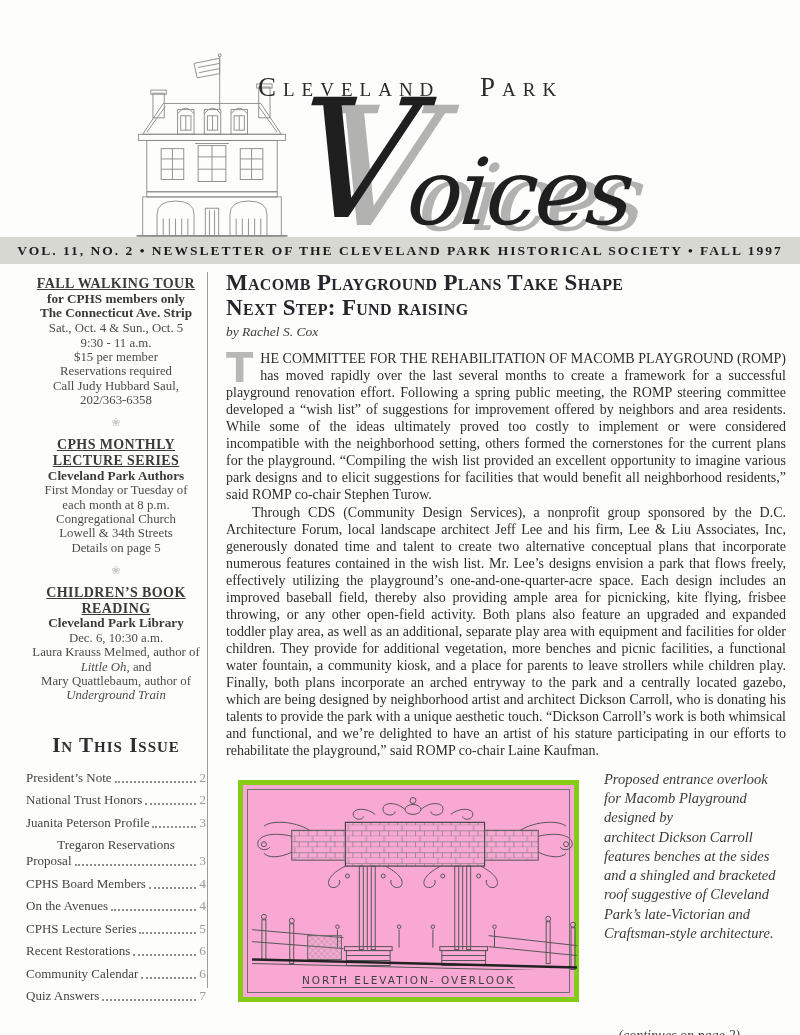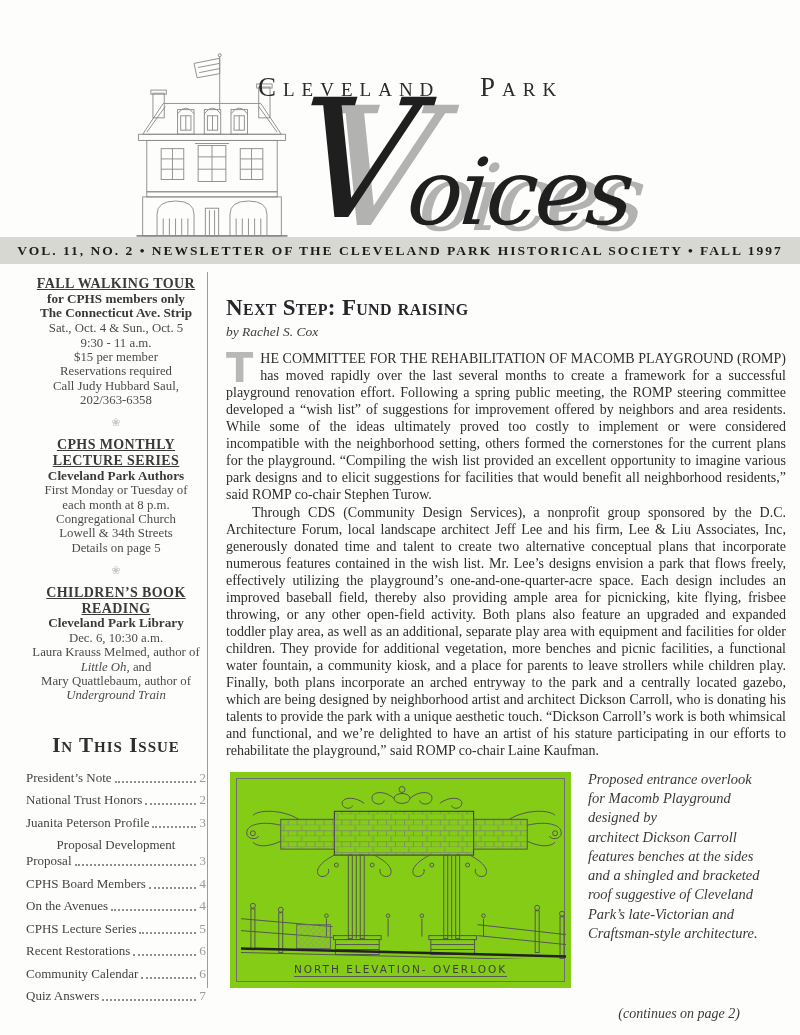--- a/index.html
+++ b/index.html
@@ -44,22 +44,22 @@
   
   .main{position:absolute;left:226px;top:271px;width:560px;}
   .headline{margin:0;font-variant:small-caps;font-weight:600;font-size:23px;
             line-height:1.08;color:#26262c;letter-spacing:.3px;}
   .byline{font-style:italic;font-size:13.5px;color:#3c3c3c;margin:3px 0 10px;}
   .body-p{margin:0;font-size:14px;line-height:17px;text-align:justify;color:#2e2e2e;}
   .dropcap{float:left;font-family:"DejaVu Sans",sans-serif;font-weight:bold;font-size:40px;
            line-height:32px;color:#b8b8b6;margin:2px 7px 0 0;}
   .p2{text-indent:26px;margin-top:1px;}
   .figure-row{display:flex;margin-top:9px;}
-  .figbox{margin:4px;width:341px;box-sizing:border-box;border:2px solid #84cc16;
-          background:#84cc16;padding:4px;}
+  .figbox{margin:12px;width:341px;box-sizing:border-box;border:5px solid #84cc16;
+          background:#f9a8d4;padding:4px;}
   .figinner{border:1px solid #6f6f6f;padding:2px 2px 4px;text-align:center;}
   .figlabel{display:inline-block;margin-top:1px;font-family:"DejaVu Sans",sans-serif;
             font-size:10.5px;letter-spacing:2px;color:#3f3f3f;border-bottom:1px solid #555;
             padding-bottom:1px;}
   .caption{margin-left:13px;width:200px;font-style:italic;font-size:14.5px;line-height:1.33;
            color:#3a3a3a;white-space:pre-line;padding-top:2px;}
   .continues{margin-top:14px;padding-right:46px;text-align:right;font-style:italic;
              font-size:14px;color:#3a3a3a;}
   svg{display:block;}
 </style>
@@ -178,21 +178,21 @@
           <span class="toc-label">National Trust Honors</span>
           <span class="toc-dots"></span>
           <span class="toc-page">2</span>
         </div>
       <div class="toc-row">
           <span class="toc-label">Juanita Peterson Profile</span>
           <span class="toc-dots"></span>
           <span class="toc-page">3</span>
         </div>
       <div class="toc-row toc-2line">
-        <span class="toc-label">Proposal Development</span>
+        <span class="toc-label">Tregaron Reservations</span>
         <div class="toc-sub">
             <span class="toc-label">Proposal</span>
             <span class="toc-dots"></span>
             <span class="toc-page">3</span>
           </div>
       </div>
       <div class="toc-row">
           <span class="toc-label">CPHS Board Members</span>
           <span class="toc-dots"></span>
           <span class="toc-page">4</span>
@@ -223,21 +223,21 @@
           <span class="toc-page">7</span>
         </div>
 
     </nav>
   </aside>
 
   <div class="vrule"></div>
 
   <main class="main">
     <h1 class="headline">
-      <br>
+      <span>Macomb Playground Plans Take Shape</span><br>
       <span>Next Step: Fund raising</span>
     </h1>
     <div class="byline">by Rachel S. Cox</div>
 
     <p class="body-p"><span class="dropcap">T</span><span>HE COMMITTEE FOR THE REHABILITATION OF MACOMB PLAYGROUND </span><span>(ROMP) has moved rapidly over the last several months to create a framework for a successful playground renovation effort. Following a spring public meeting, the ROMP steering committee developed a “wish list” of suggestions for improvement offered by neighbors and area residents. While some of the ideas ultimately proved too costly to implement or were considered incompatible with the neighborhood setting, others formed the cornerstones for the current plans for the playground. “Compiling the wish list provided an excellent opportunity to imagine various park designs and to elicit suggestions for facilities that would benefit all neighborhood residents,” said ROMP co-chair Stephen Turow.</span></p>
 
     <p class="body-p p2">Through CDS (Community Design Services), a nonprofit group sponsored by the D.C. Architecture Forum, local landscape architect Jeff Lee and his firm, Lee &amp; Liu Associates, Inc, generously donated time and talent to create two alternative conceptual plans that incorporate numerous features contained in the wish list. Mr. Lee’s designs envision a park that flows freely, effectively utilizing the playground’s one-and-one-quarter-acre space. Each design includes an improved baseball field, thereby also providing ample area for picnicking, kite flying, frisbee throwing, or any other open-field activity. Both plans also feature an upgraded and expanded toddler play area, as well as an additional, separate play area with equipment and facilities for older children. They provide for additional vegetation, more benches and picnic facilities, a functional water fountain, a community kiosk, and a place for parents to leave strollers while children play. Finally, both plans incorporate an arched entryway to the park and a centrally located gazebo, which are being designed by neighborhood artist and architect Dickson Carroll, who is donating his talents to provide the park with a unique aesthetic touch. “Dickson Carroll’s work is both whimsical and functional, and we’re delighted to have an artist of his stature participating in our efforts to rehabilitate the playground,” said ROMP co-chair Laine Kaufman.</p>
 
     <div class="figure-row">
       <figure class="figbox">

